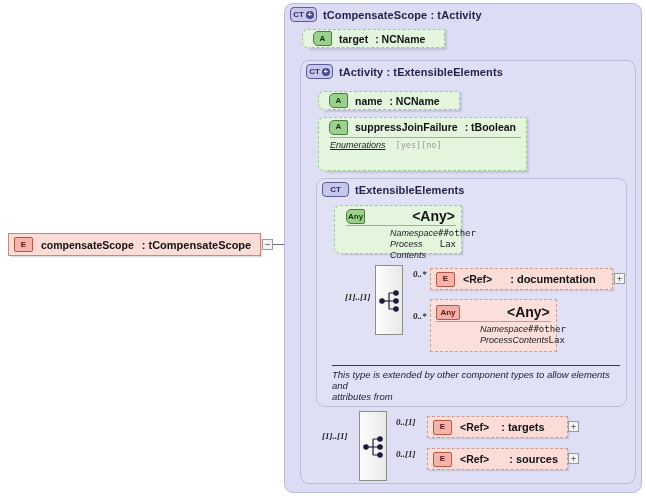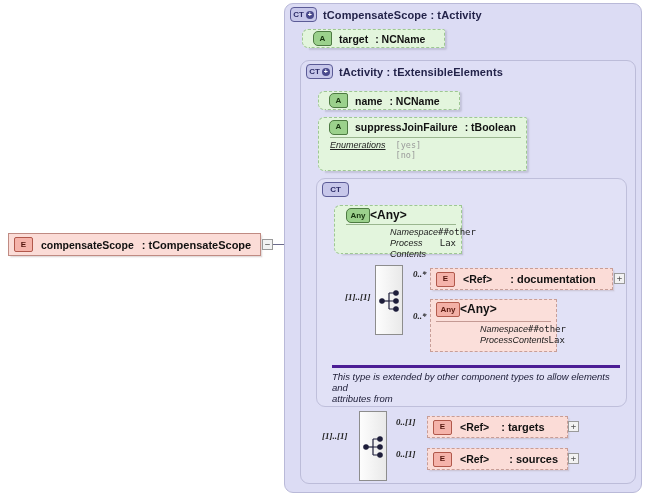--- a/index.html
+++ b/index.html
@@ -81,21 +81,21 @@
   .attr-type{font-size:10.5px;font-weight:bold;color:#111;white-space:nowrap;}
 
   .enum-block{
     border-top:1px solid #9ab68f;
     margin:1px 5px 3px 5px;
     padding-top:2px;
     display:flex;gap:10px;
     position:relative;z-index:2;
   }
   .enum-label{font-size:9px;font-style:italic;color:#222;text-decoration:underline;}
-  .enum-values{display:flex;flex-direction:column;}
+  .enum-values{display:flex;flex-direction:row;}
   .enum-values span{font-size:8.5px;color:#9a9a9a;font-family:"DejaVu Sans Mono",monospace;line-height:10px;}
 
   
   .anybox{
     position:absolute;
     box-sizing:border-box;
     display:flex;flex-direction:column;
   }
   .anybox.green{
     background:#e3f5dd;border:1px dashed #9ec793;
@@ -103,29 +103,29 @@
   }
   .anybox.green::before{
     content:"";
     position:absolute;left:-7px;top:-1px;bottom:-1px;width:8px;
     background:#e3f5dd;border:1px dashed #9ec793;border-right:none;
     border-radius:6px 0 0 6px;box-sizing:border-box;
   }
   .anybox.pink{
     background:#fbdfda;border:1px dashed #c79e98;
   }
-  .any-row{display:flex;align-items:flex-start;height:18px;padding:2px 6px 0 5px;position:relative;z-index:2;}
+  .any-row{display:flex;align-items:flex-end;gap:7px;height:18px;padding:2px 6px 0 5px;position:relative;z-index:2;}
   .any-icon{
     display:inline-flex;align-items:center;justify-content:center;
     width:22px;height:13px;
     font-size:8px;font-weight:bold;line-height:1;
   }
   .any-icon.green{background:#9bd18c;border:1px solid #4d7a42;border-radius:5px 2px 2px 5px;color:#17340f;}
   .any-icon.pink{background:#f3b0a6;border:1px solid #b35c4e;border-radius:2px;color:#5a1a10;}
-  .any-title{font-size:12px;font-weight:bold;color:#111;}
+  .any-title{font-size:14px;font-weight:bold;color:#111;margin-left:40px;}
   .any-props{
     margin:1px 5px 3px 5px;padding-top:2px;
     position:relative;z-index:2;
   }
   .anybox.green .any-props{border-top:1px solid #9ab68f;}
   .anybox.pink .any-props{border-top:1px solid #c49a94;}
   .prop-row{display:flex;line-height:11px;margin-left:44px;}
   .prop-k{font-size:9px;font-style:italic;color:#1b1b1b;}
   .prop-v{font-size:9px;color:#1b1b1b;font-family:"DejaVu Sans Mono",monospace;}
 
@@ -183,21 +183,21 @@
     position:absolute;
     font-size:9px;font-style:italic;color:#222;
     white-space:nowrap;
     font-family:"Liberation Serif",serif;
     font-weight:bold;
   }
 
   
   .annot{
     position:absolute;
-    border-top:3px solid #4c1d95;
+    border-top:1px solid #4c1d95;
     padding-top:3px;
     font-size:9.5px;font-style:italic;color:#20203a;
     line-height:11px;
     font-family:"Liberation Sans",sans-serif;
   }
 
   
   #wires{position:absolute;left:0;top:0;pointer-events:none;}
 </style>
 </head>
@@ -285,20 +285,21 @@
       </span>
     </div>
   </div>
 
   <div class="ctbox inner2" style="left:316px;top:178px;width:311px;height:229px;">
   </div>
   <div class="ct-head" style="left:322px;top:182px;">
     <span class="ct-icon">
       <span>CT</span>
     </span>
+    <span class="ct-label">tExtensibleElements</span>
   </div>
 
   <div class="anybox green" style="left:340px;top:205px;width:122px;height:49px;">
     <div class="any-row">
       <span class="any-icon green">Any</span>
       <span class="any-title">&lt;Any&gt;</span>
     </div>
     <div class="any-props">
       <div class="prop-row">
         <span class="prop-k" style="width:72px">Namespace</span>

